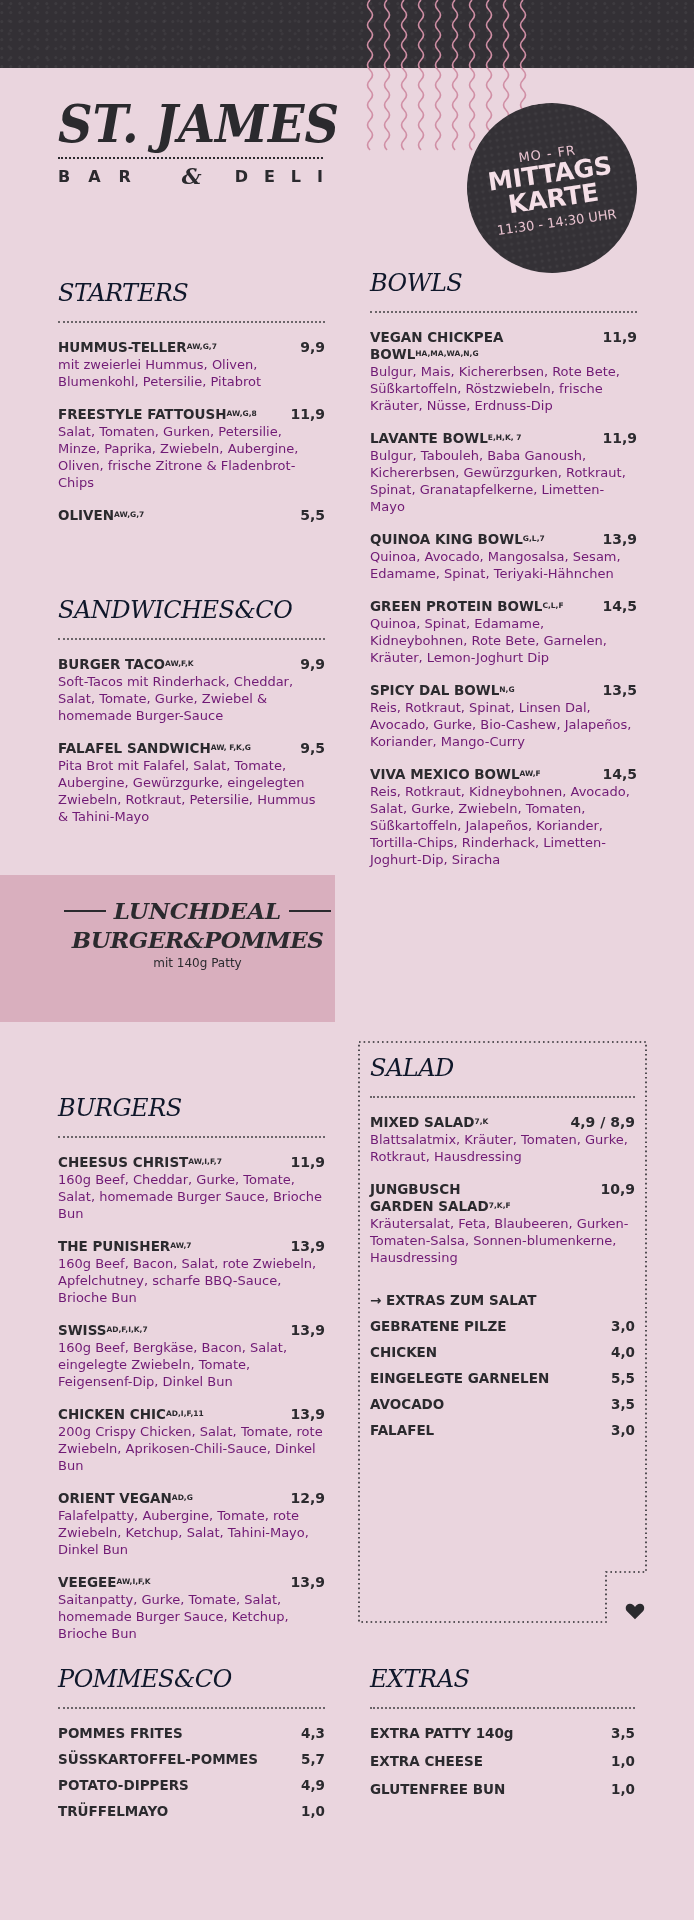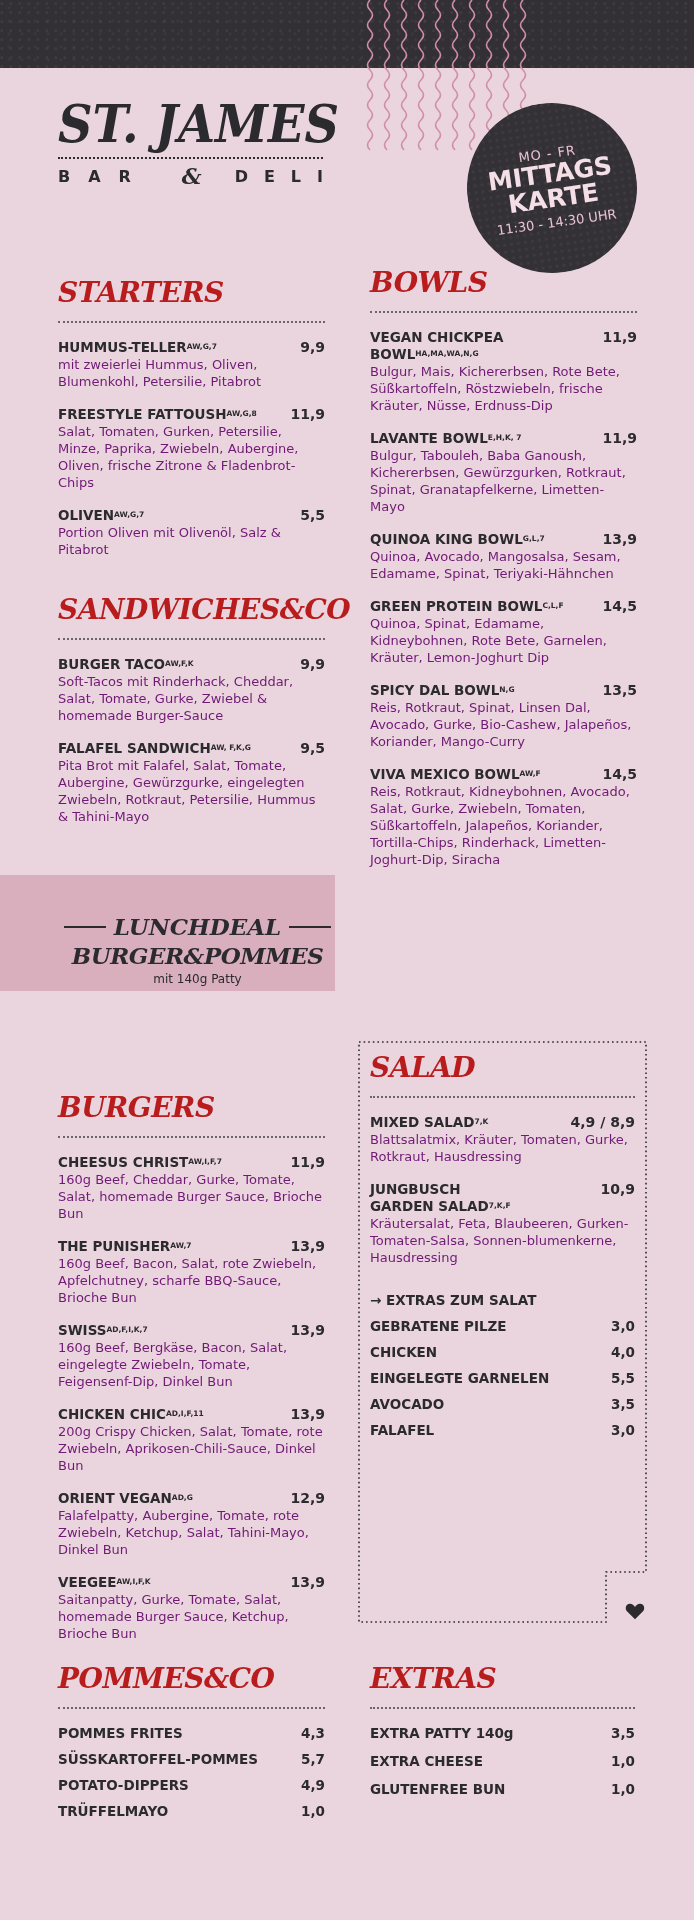--- a/index.html
+++ b/index.html
@@ -41,36 +41,36 @@
     display: flex; flex-direction: column; align-items: center; justify-content: center;
     transform: rotate(-8deg); color: #e9c3d0; text-align: center;
   }
   .badge .b1 { font-size: 13px; letter-spacing: 1px; }
   .badge .b2 { font-size: 25px; font-weight: bold; color: #f5dfe7; line-height: 25px; }
   .badge .b3 { font-size: 25px; font-weight: bold; color: #f5dfe7; line-height: 25px; }
   .badge .b4 { font-size: 13px; margin-top: 4px; }
 
   .section { position: absolute; width: 267px; }
   .sec-title {
-    font-family: "DejaVu Serif", serif; font-style: italic; font-weight: bold;
-    font-size: 28px; color: #b91c1c; letter-spacing: -0.5px; height: 32px; line-height: 32px;
+    font-family: "DejaVu Serif", serif; font-style: italic; font-weight: normal;
+    font-size: 24px; color: #0f172a; letter-spacing: -0.5px; height: 32px; line-height: 32px;
   }
   .sec-rule { border-top: 2px dotted #6b6569; margin: 12px 0 16px 0; }
   .item { margin-bottom: 16px; }
   .item-head { display: flex; justify-content: space-between; align-items: flex-start; }
   .item-name { font-weight: bold; font-size: 13.5px; line-height: 17px; max-width: 215px; }
   .item-name sup { font-size: 7.5px; font-weight: bold; vertical-align: top; position: relative; top: -1px; }
   .item-price { font-weight: bold; font-size: 14px; line-height: 17px; white-space: nowrap; }
   .item-desc { font-size: 13px; line-height: 17px; color: #701a75; }
 
   .row { display: flex; justify-content: space-between; font-weight: bold; font-size: 13.5px; line-height: 17px; margin-bottom: 9px; }
 
   .lunch {
-    position: absolute; left: 0; top: 875px; width: 335px; height: 116px;
-    background: #d9afbe; text-align: center; padding-top: 38px; padding-left: 60px;
+    position: absolute; left: 0; top: 875px; width: 335px; height: 147px;
+    background: #d9afbe; text-align: center; padding-top: 22px; padding-left: 60px;
   }
   .lunch .l1 {
     font-family: "DejaVu Serif", serif; font-style: italic; font-weight: bold; font-size: 23px; line-height: 28px;
     display: flex; align-items: center; justify-content: center; gap: 8px;
   }
   .lunch .l1 .dash { display: inline-block; width: 42px; border-top: 2px solid #2b2a2e; }
   .lunch .l2 { font-family: "DejaVu Serif", serif; font-style: italic; font-weight: bold; font-size: 23px; line-height: 30px; letter-spacing: -0.5px; }
   .lunch .l3 { font-size: 12px; line-height: 16px; }
   .lunch .l4 { font-family: "DejaVu Serif", serif; font-style: italic; font-weight: bold; font-size: 22px; line-height: 26px; }
 
@@ -134,21 +134,20 @@
         <div class="item-name"><span>FREESTYLE FATTOUSH</span><sup>AW,G,8</sup></div>
         <div class="item-price">11,9</div>
       </div>
     <div class="item-desc">Salat, Tomaten, Gurken, Petersilie, Minze, Paprika, Zwiebeln, Aubergine, Oliven, frische Zitrone &amp; Fladenbrot-Chips</div>
   </div>
   <div class="item">
     <div class="item-head">
         <div class="item-name"><span>OLIVEN</span><sup>AW,G,7</sup></div>
         <div class="item-price">5,5</div>
       </div>
-    <div class="item-desc">Portion Oliven mit Olivenöl, Salz &amp; Pitabrot</div>
   </div>
 </div>
 
 <div class="section" style="left:58px; top:594px;">
   <div class="sec-title">SANDWICHES&amp;CO</div>
   <div class="sec-rule"></div>
   <div class="item">
     <div class="item-head">
         <div class="item-name"><span>BURGER TACO</span><sup>AW,F,K</sup></div>
         <div class="item-price">9,9</div>

